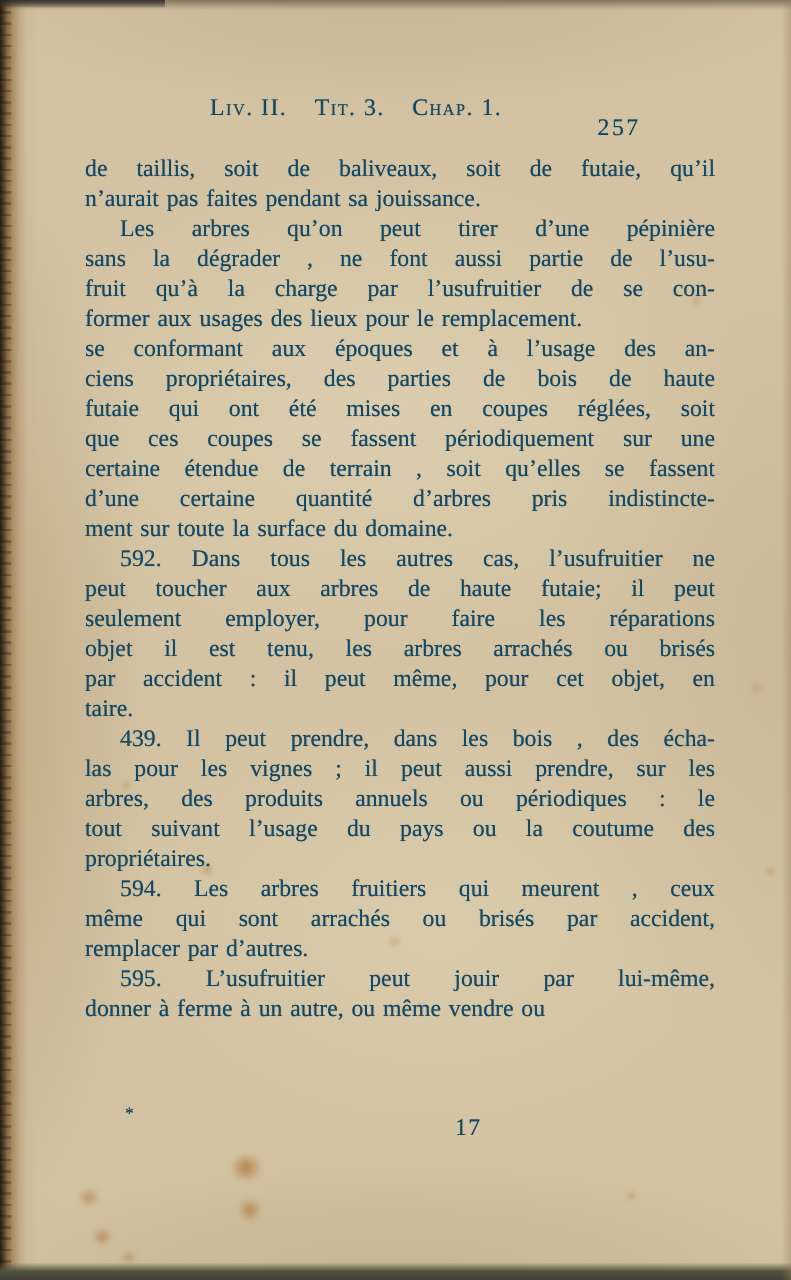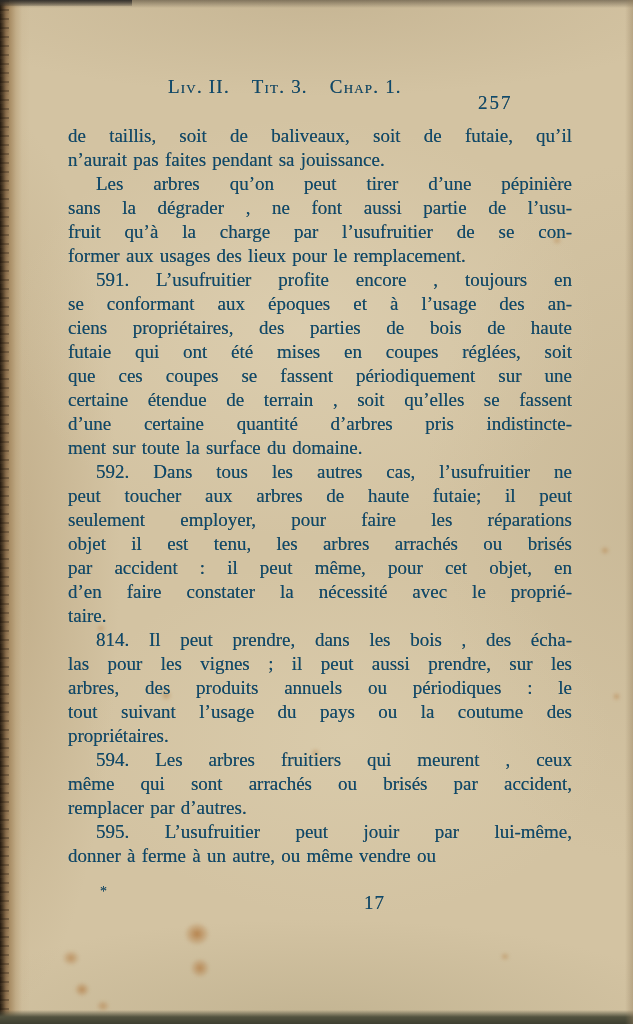--- a/index.html
+++ b/index.html
@@ -134,36 +134,34 @@
   <span class="page-number">257</span>
 </div>
 
 <div class="page-body ink">
     <div class="text-line">de taillis, soit de baliveaux, soit de futaie, qu’il</div>
     <div class="text-line last">n’aurait pas faites pendant sa jouissance.</div>
     <div class="text-line indent">Les arbres qu’on peut tirer d’une pépinière</div>
     <div class="text-line">sans la dégrader , ne font aussi partie de l’usu-</div>
     <div class="text-line">fruit qu’à la charge par l’usufruitier de se con-</div>
     <div class="text-line last">former aux usages des lieux pour le remplacement.</div>
-    <div class="text-line indent">591. L’usufruitier profite encore , toujours en</div>
     <div class="text-line">se conformant aux époques et à l’usage des an-</div>
     <div class="text-line">ciens propriétaires, des parties de bois de haute</div>
     <div class="text-line">futaie qui ont été mises en coupes réglées, soit</div>
     <div class="text-line">que ces coupes se fassent périodiquement sur une</div>
     <div class="text-line">certaine étendue de terrain , soit qu’elles se fassent</div>
     <div class="text-line">d’une certaine quantité d’arbres pris indistincte-</div>
     <div class="text-line last">ment sur toute la surface du domaine.</div>
     <div class="text-line indent">592. Dans tous les autres cas, l’usufruitier ne</div>
     <div class="text-line">peut toucher aux arbres de haute futaie; il peut</div>
     <div class="text-line">seulement employer, pour faire les réparations</div>
     <div class="text-line">objet il est tenu, les arbres arrachés ou brisés</div>
     <div class="text-line">par accident : il peut même, pour cet objet, en</div>
-    <div class="text-line">d’en faire constater la nécessité avec le proprié-</div>
     <div class="text-line last">taire.</div>
-    <div class="text-line indent">814. Il peut prendre, dans les bois , des écha-</div>
+    <div class="text-line indent">439. Il peut prendre, dans les bois , des écha-</div>
     <div class="text-line">las pour les vignes ; il peut aussi prendre, sur les</div>
     <div class="text-line">arbres, des produits annuels ou périodiques : le</div>
     <div class="text-line">tout suivant l’usage du pays ou la coutume des</div>
     <div class="text-line last">propriétaires.</div>
     <div class="text-line indent">594. Les arbres fruitiers qui meurent , ceux</div>
     <div class="text-line">même qui sont arrachés ou brisés par accident,</div>
     <div class="text-line last">remplacer par d’autres.</div>
     <div class="text-line indent">595. L’usufruitier peut jouir par lui-même,</div>
     <div class="text-line last">donner à ferme à un autre, ou même vendre ou</div>
   </div>

